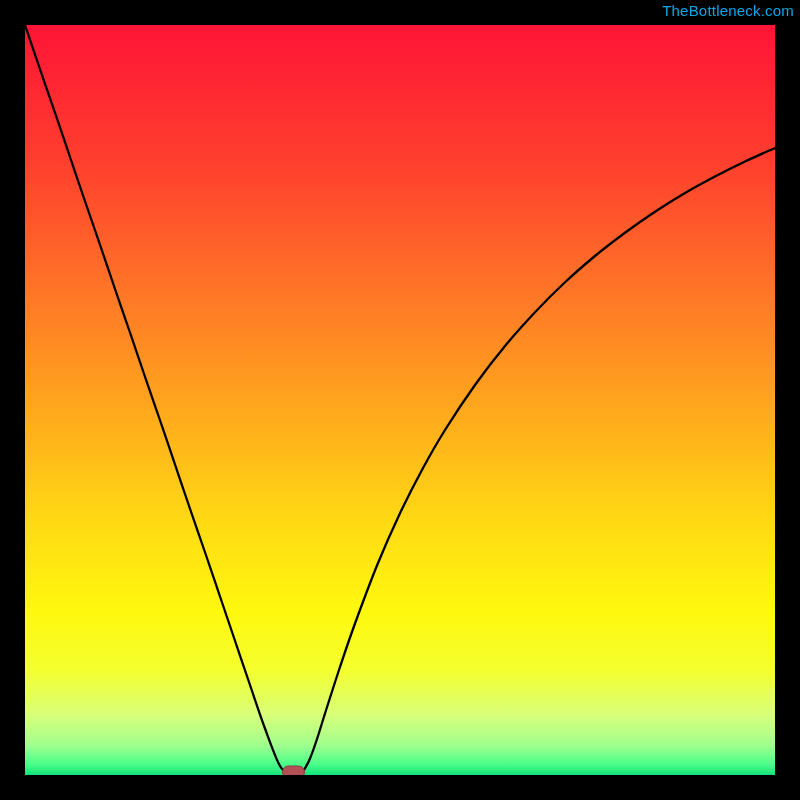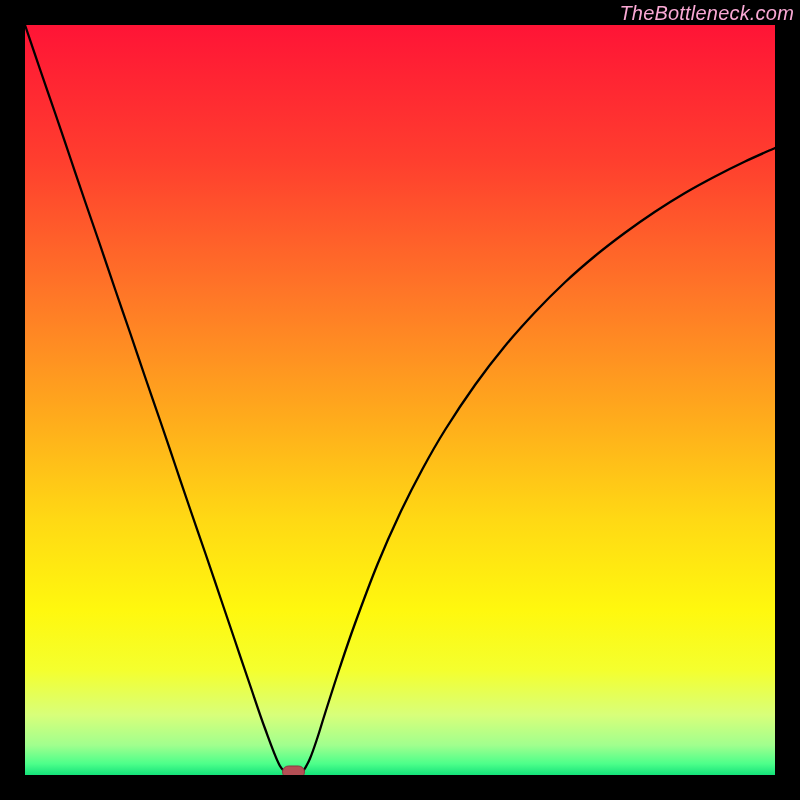--- a/index.html
+++ b/index.html
@@ -14,26 +14,25 @@
   .stage {
     position: relative;
     width: 800px;
     height: 800px;
     background: #000;
   }
   .watermark {
     position: absolute;
     top: 2px;
     right: 6px;
-    color: #f9a8d4;
-    font-size: 20px;
+    color: #0ea5e9;
+    font-size: 15px;
     letter-spacing: 0.2px;
     z-index: 5;
     user-select: none;
-    font-style: italic;
   }
   svg.plot {
     position: absolute;
     left: 0;
     top: 0;
     width: 800px;
     height: 800px;
     display: block;
   }
 </style>

